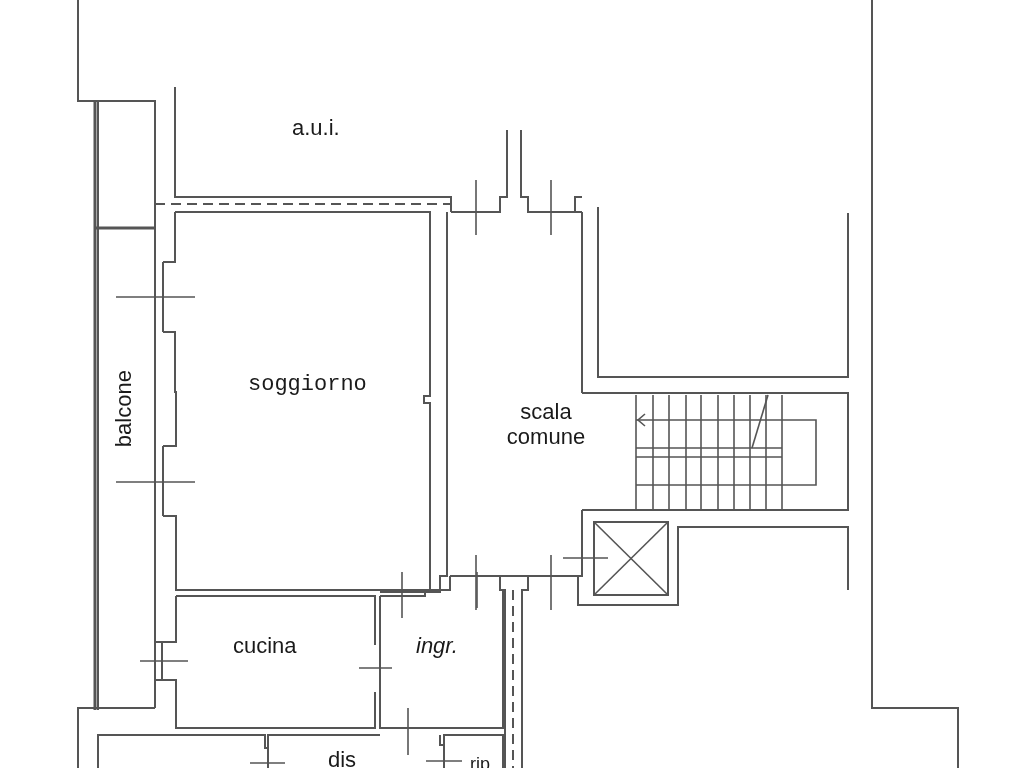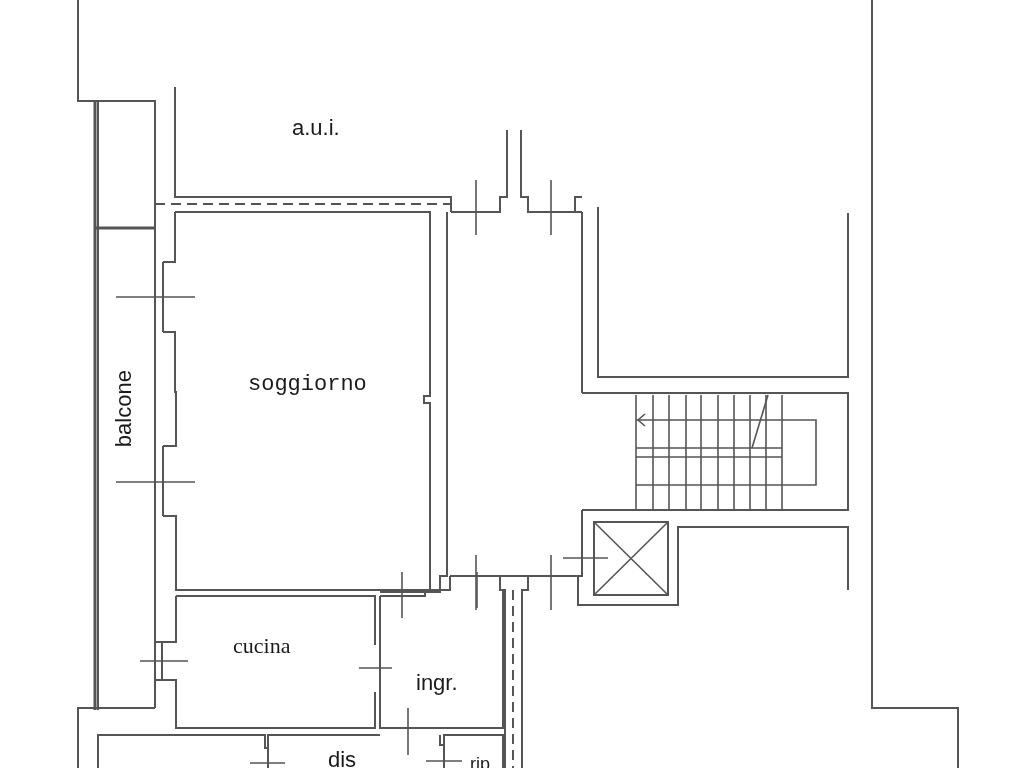--- a/index.html
+++ b/index.html
@@ -145,21 +145,25 @@
       <line class="st" x1="426" y1="761" x2="462" y2="761"></line>
     </g>
   </svg>
 
   <div class="label" style="left:292px; top:115px;">a.u.i.</div>
 
   <div class="label label-rot" style="left:84px; top:396px; width:80px;">balcone</div>
 
   <div class="label" style="left:248px; top:372px;font-family:Liberation Mono, monospace;">soggiorno</div>
 
+  <div class="label" style="left:490px; top:399px; width:112px;">
+    <div>scala</div>
+    <div>comune</div>
+  </div>
 
-  <div class="label" style="left:233px; top:633px;font-family:Liberation Serif, serif;">cucina</div>
+  <div class="label" style="left:233px; top:633px;">cucina</div>
 
-  <div class="label" style="left:416px; top:670px;">ingr.</div>
+  <div class="label" style="left:416px; top:633px;font-style:italic;">ingr.</div>
 
   <div class="label" style="left:328px; top:747px;">dis</div>
 
   <div class="label" style="left:470px; top:754px; font-size:18px;">rip</div>
 </div>
 
 </body></html>

